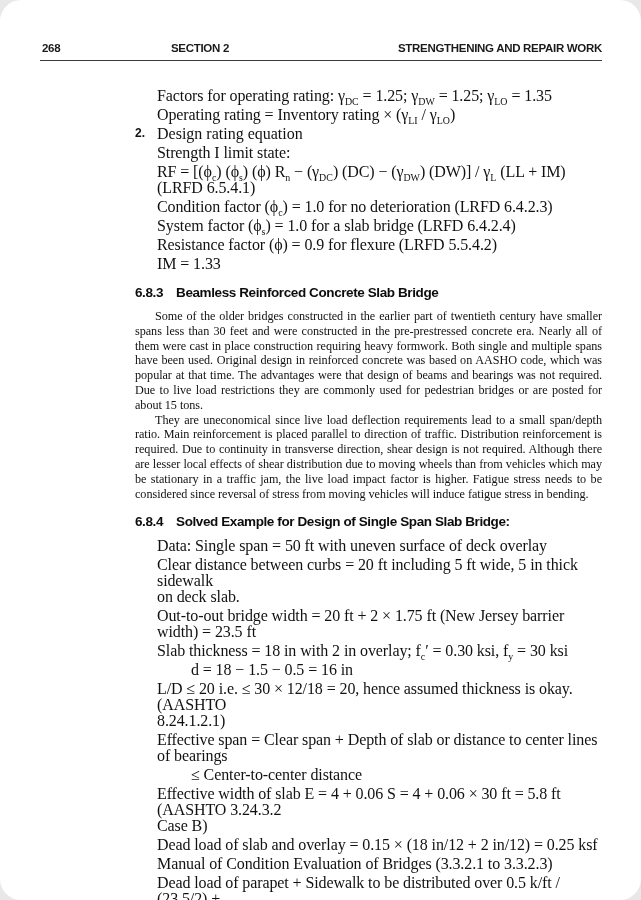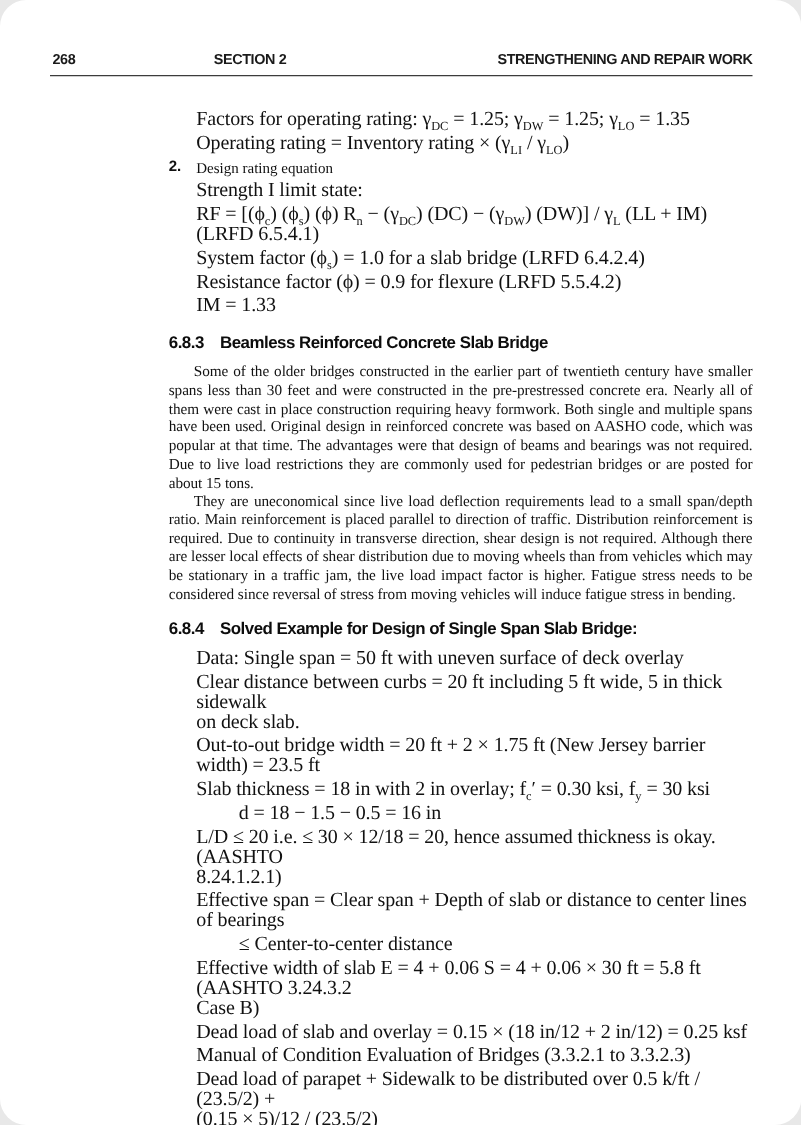--- a/index.html
+++ b/index.html
@@ -34,21 +34,21 @@
   .eq {
     margin:0 0 3px 22px;
     font-size:16px; line-height:16px; letter-spacing:-0.1px;
   }
   .eq.ind1 { margin-left:56px; }
   .list-item { display:flex; margin:2px 0 3px 0; }
   .list-item .marker {
     font-family:"Liberation Sans", sans-serif;
     font-weight:700; font-size:12px; width:22px; flex:0 0 22px;
   }
-  .list-item .list-text { font-size:12px; line-height:16px; }
+  .list-item .list-text { font-size:16px; line-height:16px; }
   .heading {
     font-family:"Liberation Sans", sans-serif;
     font-weight:700; font-size:13.5px; letter-spacing:-0.4px;
     margin:13px 0 9px 0; color:#0d0d0d;
   }
   .heading .hnum { display:inline-block; margin-right:13px; }
   .para {
     font-size:12.2px; line-height:14.8px; letter-spacing:-0.05px;
     text-align:justify; text-indent:20px; margin:0;
   }
@@ -66,20 +66,21 @@
   <div class="header-rule"></div>
   <div class="content" id="content">
       <div class="eq">Factors for operating rating: γ<sub>DC</sub> = 1.25; γ<sub>DW</sub> = 1.25; γ<sub>LO</sub> = 1.35</div>
       <div class="eq">Operating rating = Inventory rating × (γ<sub>LI</sub> / γ<sub>LO</sub>)</div>
       <div class="list-item">
         <span class="marker">2.</span>
         <span class="list-text">Design rating equation</span>
       </div>
       <div class="eq">Strength I limit state:</div>
       <div class="eq">RF = [(ϕ<sub>c</sub>) (ϕ<sub>s</sub>) (ϕ) R<sub>n</sub> − (γ<sub>DC</sub>) (DC) − (γ<sub>DW</sub>) (DW)] / γ<sub>L</sub> (LL + IM) (LRFD 6.5.4.1)</div>
+      <div class="eq">Condition factor (ϕ<sub>c</sub>) = 1.0 for no deterioration (LRFD 6.4.2.3)</div>
       <div class="eq">System factor (ϕ<sub>s</sub>) = 1.0 for a slab bridge (LRFD 6.4.2.4)</div>
       <div class="eq">Resistance factor (ϕ) = 0.9 for flexure (LRFD 5.5.4.2)</div>
       <div class="eq">IM = 1.33</div>
       <div class="heading"><span class="hnum">6.8.3</span><span>Beamless Reinforced Concrete Slab Bridge</span></div>
       <p class="para">Some of the older bridges constructed in the earlier part of twentieth century have smaller spans less than 30 feet and were constructed in the pre-prestressed concrete era. Nearly all of them were cast in place construction requiring heavy formwork. Both single and multiple spans have been used. Original design in reinforced concrete was based on AASHO code, which was popular at that time. The advantages were that design of beams and bearings was not required. Due to live load restrictions they are commonly used for pedestrian bridges or are posted for about 15 tons.</p>
       <p class="para">They are uneconomical since live load deflection requirements lead to a small span/depth ratio. Main reinforcement is placed parallel to direction of traffic. Distribution reinforcement is required. Due to continuity in transverse direction, shear design is not required. Although there are lesser local effects of shear distribution due to moving wheels than from vehicles which may be stationary in a traffic jam, the live load impact factor is higher. Fatigue stress needs to be considered since reversal of stress from moving vehicles will induce fatigue stress in bending.</p>
       <div class="heading"><span class="hnum">6.8.4</span><span>Solved Example for Design of Single Span Slab Bridge:</span></div>
       <div class="eq">Data: Single span = 50 ft with uneven surface of deck overlay</div>
       <div class="eq">Clear distance between curbs = 20 ft including 5 ft wide, 5 in thick sidewalk<br>on deck slab.</div>
       <div class="eq">Out-to-out bridge width = 20 ft + 2 × 1.75 ft (New Jersey barrier width) = 23.5 ft</div>

